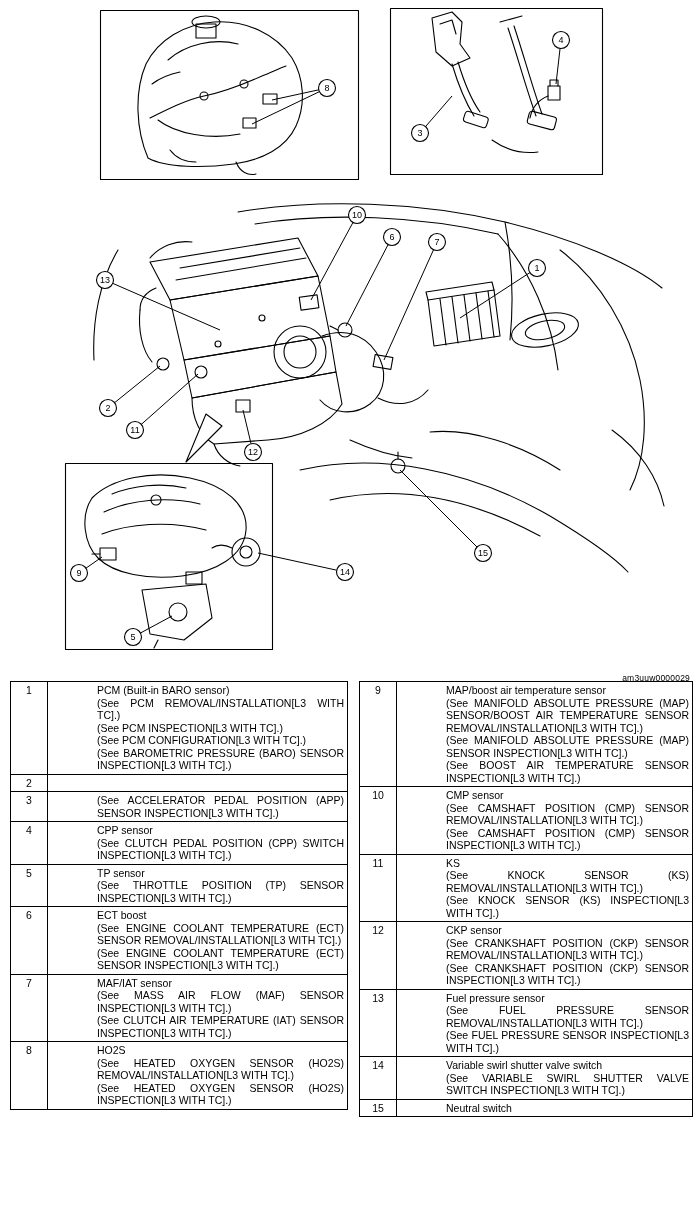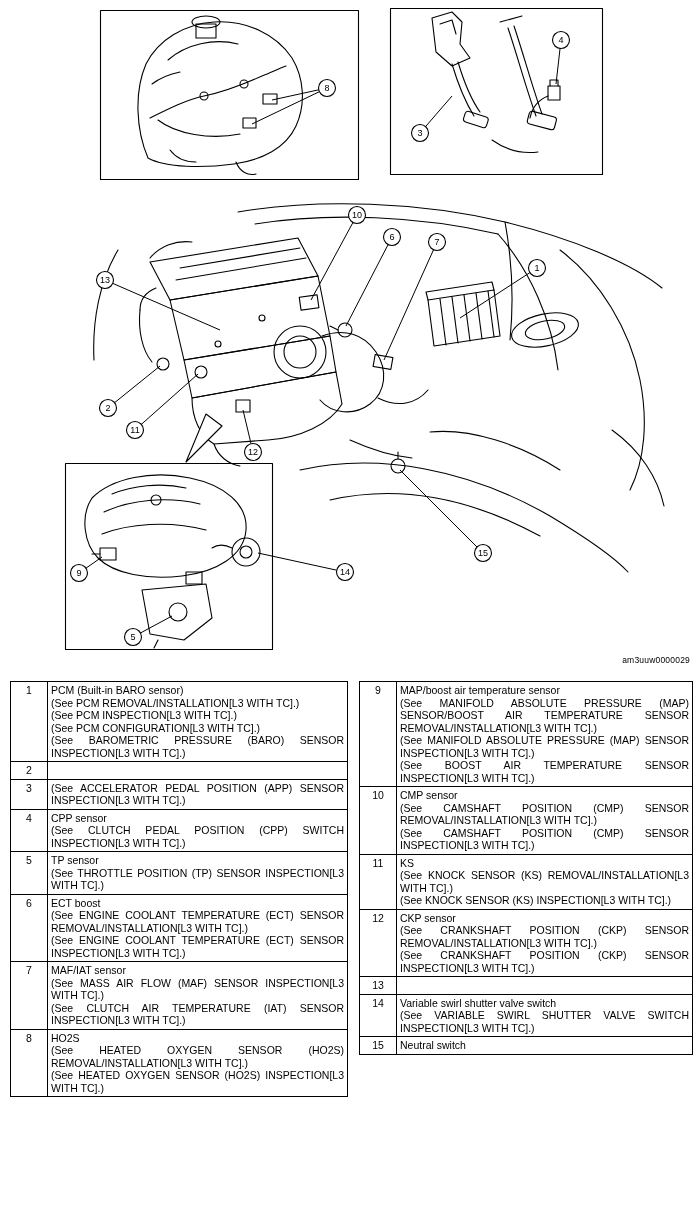--- a/index.html
+++ b/index.html
@@ -12,32 +12,32 @@
     fill:none;stroke:#000;stroke-width:1.1;stroke-linecap:round;stroke-linejoin:round;
   }
   .art .wedge{fill:#fff;stroke:#000;stroke-width:1.1;}
   #callouts line{stroke:#000;stroke-width:1;}
   #callouts circle{fill:#fff;stroke:#000;stroke-width:1.1;}
   #callouts text{
     font-family:"Liberation Sans",sans-serif;font-size:9px;
     text-anchor:middle;fill:#000;stroke:none;
   }
   .watermark{
-    position:absolute;top:655px;right:6px;font-size:8.5px;letter-spacing:.2px;
+    position:absolute;top:673px;right:6px;font-size:8.5px;letter-spacing:.2px;
   }
   .ref-table{
     position:absolute;border:1px solid #000;font-size:10.5px;line-height:12.5px;
     background:#fff;
   }
   .ref-table .trow{display:grid;grid-template-columns:37px 1fr;border-bottom:1px solid #000;}
   .ref-table .trow:last-child{border-bottom:none;}
   .ref-table .tnum{
     border-right:1px solid #000;text-align:center;padding-top:2px;padding-bottom:2px;
   }
-  .ref-table .tcell{padding:2px 3px 2px 3px;}
+  .ref-table .tcell{padding:2px 3px 2px 3px;margin-left:46px;}
   .ref-table .tname{text-align:left;}
   .ref-table .tref{text-align:justify;text-justify:inter-word;}
   #table-left{left:10px;top:681px;width:336px;}
   #table-right{left:359px;top:681px;width:332px;}
 </style>
 </head>
 <body>
 
 <svg width="696" height="676" viewBox="0 0 696 676">
   <g class="art">
@@ -286,20 +286,25 @@
     <div class="trow">
       <div class="tnum">12</div>
       <div class="tcell">
         <div class="tname">CKP sensor</div>
         <div class="tref">(See CRANKSHAFT POSITION (CKP) SENSOR REMOVAL/INSTALLATION[L3 WITH TC].)</div>
         <div class="tref">(See CRANKSHAFT POSITION (CKP) SENSOR INSPECTION[L3 WITH TC].)</div>
       </div>
     </div>
     <div class="trow">
       <div class="tnum">13</div>
+      <div class="tcell">
+        <div class="tname">Fuel pressure sensor</div>
+        <div class="tref">(See FUEL PRESSURE SENSOR REMOVAL/INSTALLATION[L3 WITH TC].)</div>
+        <div class="tref">(See FUEL PRESSURE SENSOR INSPECTION[L3 WITH TC].)</div>
+      </div>
     </div>
     <div class="trow">
       <div class="tnum">14</div>
       <div class="tcell">
         <div class="tname">Variable swirl shutter valve switch</div>
         <div class="tref">(See VARIABLE SWIRL SHUTTER VALVE SWITCH INSPECTION[L3 WITH TC].)</div>
       </div>
     </div>
     <div class="trow">
       <div class="tnum">15</div>

